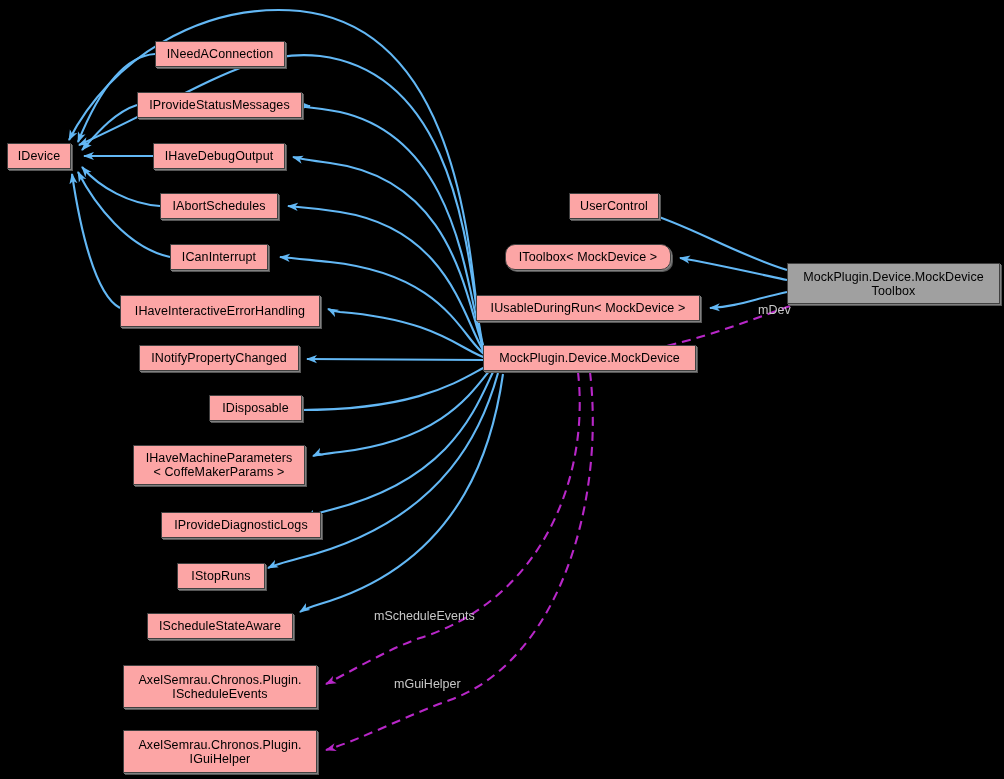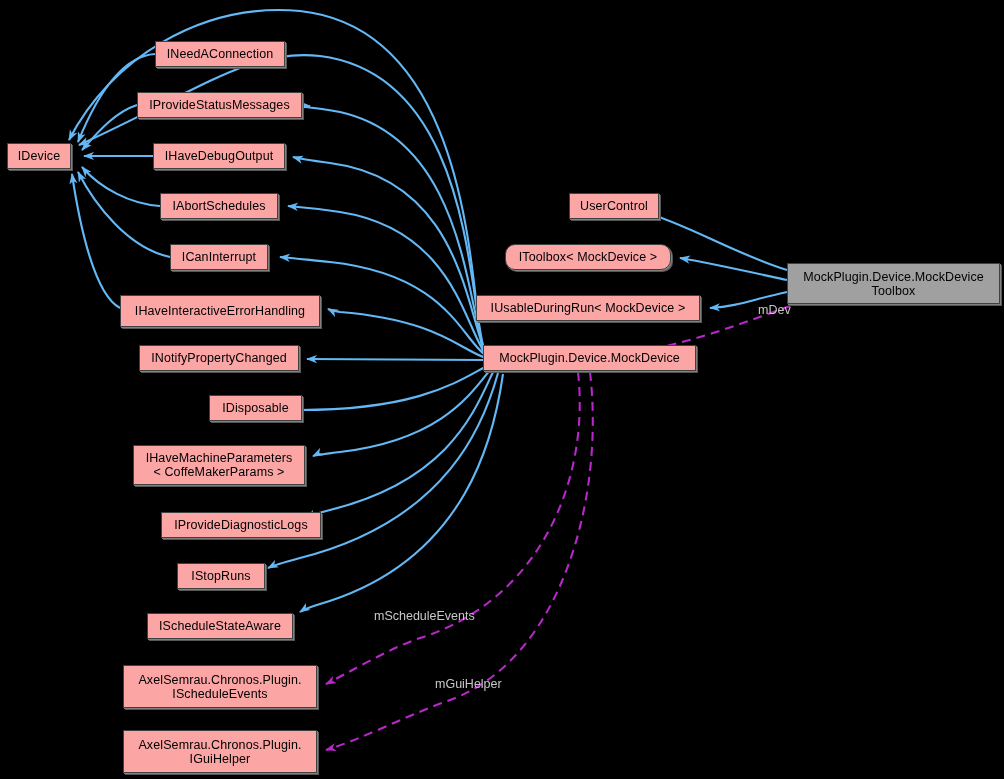--- a/index.html
+++ b/index.html
@@ -147,15 +147,15 @@
 
   <div class="node" style="left:483px;top:345px;width:213px;height:26px;">MockPlugin.Device.MockDevice</div>
 
   <div class="node highlight" style="left:787px;top:263px;width:213px;height:41px;">MockPlugin.Device.MockDevice
 Toolbox</div>
 
   <div class="edge-label" style="left:726px;top:303px;">mDev</div>
 
   <div class="edge-label" style="left:342px;top:609px;">mScheduleEvents</div>
 
-  <div class="edge-label" style="left:362px;top:677px;margin-left:41px;">mGuiHelper</div>
+  <div class="edge-label" style="left:362px;top:677px;">mGuiHelper</div>
 
 </div>
 
 </body></html>

